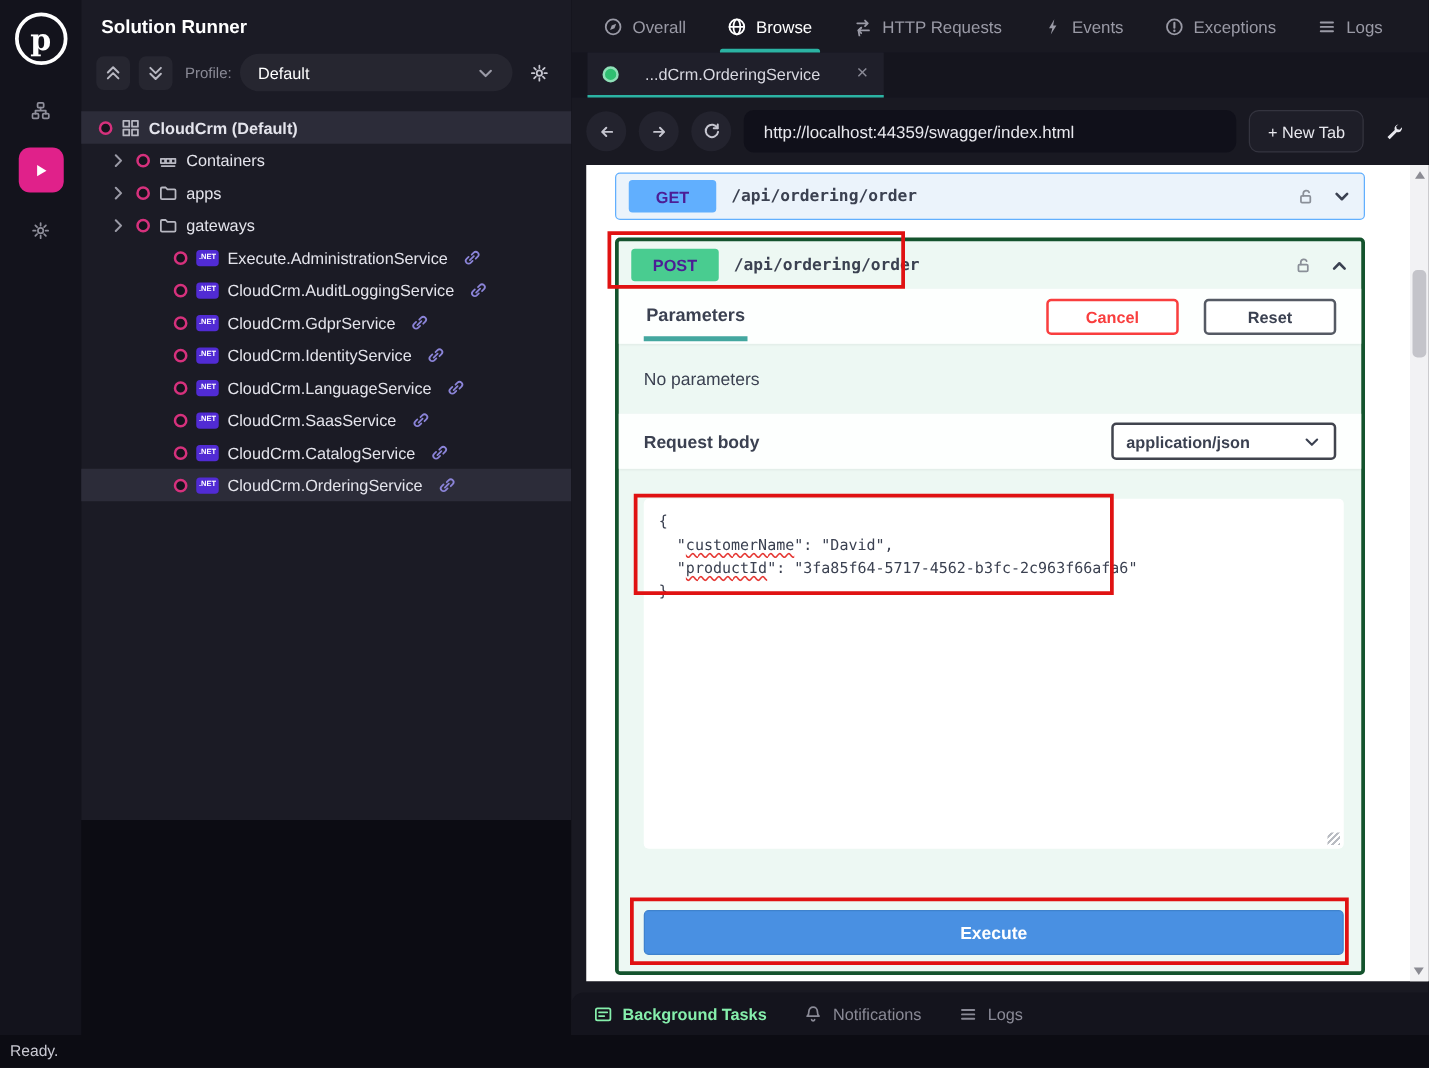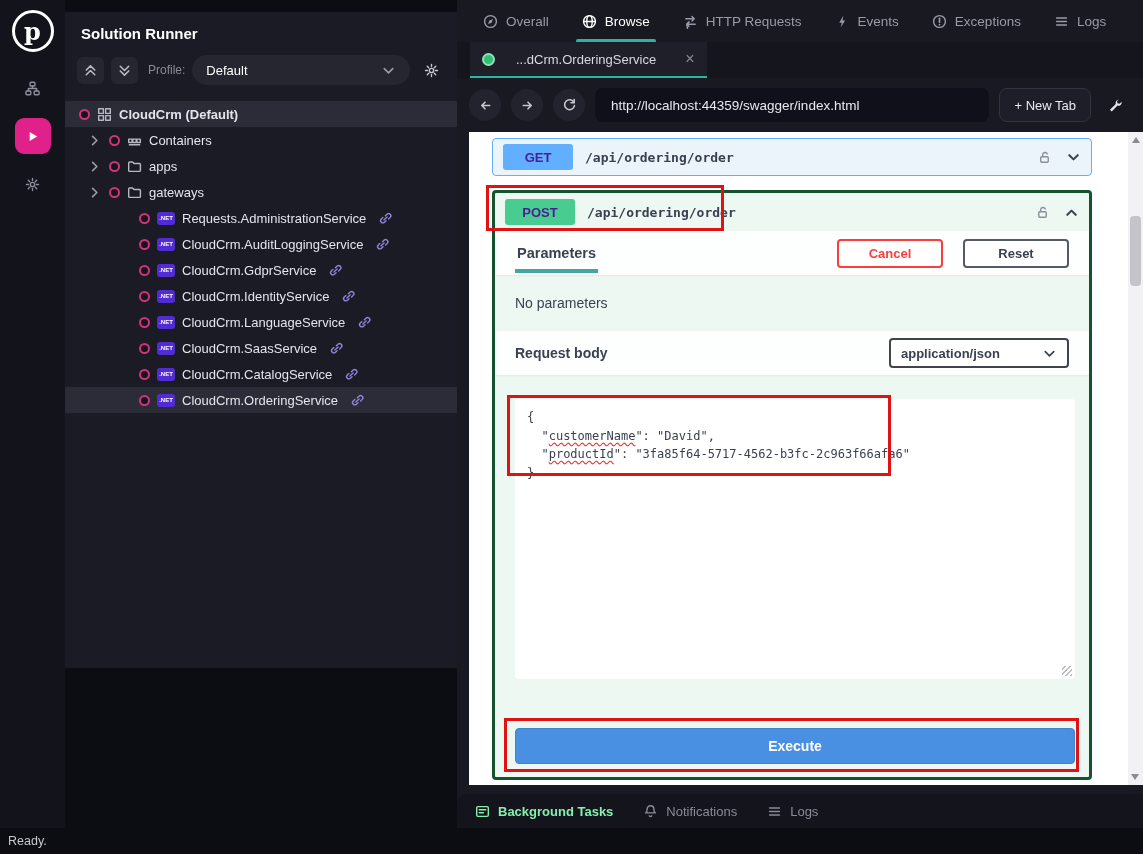--- a/index.html
+++ b/index.html
@@ -12,21 +12,21 @@
   
   .rail { position:absolute; left:0; top:0; width:65px; height:828px; background:#13131c;
           display:flex; flex-direction:column; align-items:center; padding-top:10px; gap:13px; }
   .logo { width:42px; height:42px; border-radius:50%; border:3px solid #ffffff; color:#fff;
           display:flex; align-items:center; justify-content:center; font-size:24px; font-weight:bold;
           font-family:"DejaVu Serif", serif; margin-bottom:6px; }
   .rail-btn { width:34px; height:34px; color:#8e8e9a; display:flex; align-items:center; justify-content:center; }
   .play-btn { width:36px; height:36px; border-radius:9px; background:#e0218a; display:flex; align-items:center; justify-content:center; }
 
   
-  .sidebar { position:absolute; left:65px; top:12px; width:392px; height:656px; background:#1b1b25; }
+  .sidebar { position:absolute; left:65px; top:0; width:392px; height:656px; background:#1b1b25; }
   .sidebar-title { padding:13px 16px 9px; font-size:15px; font-weight:bold; color:#fff; }
   .sidebar-toolbar { display:flex; align-items:center; gap:7px; padding:4px 12px 10px; }
   .tool-btn { width:27px; height:27px; border-radius:6px; background:#262630; color:#b8b8c2;
               display:flex; align-items:center; justify-content:center; flex:none; }
   .profile-label { color:#8a8a96; font-size:12px; margin-left:3px; }
   .profile-select { flex:1; height:30px; background:#262630; border-radius:15px; display:flex;
                     align-items:center; justify-content:space-between; padding:0 14px; color:#fff; font-size:13px; }
   .profile-select .icon { color:#9a9aa6; }
   .gear-btn { width:28px; height:28px; color:#c6c6d0; display:flex; align-items:center; justify-content:center; flex:none; }
 
@@ -244,21 +244,21 @@
           <span class="icon tree-icon">
             <svg viewBox="0 0 16 16" width="15" height="15" fill="none" stroke="currentColor" stroke-width="1.5" stroke-linecap="round" stroke-linejoin="round">
               <path d="M1.8 4.2c0-.6.4-1 1-1h3.1l1.5 1.6h6c.5 0 .9.4.9 1v6.4c0 .6-.4 1-1 1H2.8c-.6 0-1-.4-1-1z"></path>
             </svg>
           </span>
           <span>gateways</span>
         </div>
         <div class="tree-row service">
           <span class="status-circle"></span>
           <span class="net-badge">.NET</span>
-          <span>Requests.AdministrationService</span>
+          <span>Execute.AdministrationService</span>
           <span class="icon link-icon">
             <svg viewBox="0 0 16 16" width="15" height="15" fill="none" stroke="currentColor" stroke-width="1.5" stroke-linecap="round" stroke-linejoin="round">
               <path d="M6.3 9.7l3.4-3.4M5.2 6.9L3.5 8.6a2.4 2.4 0 003.4 3.4l1.7-1.7M7.9 5.1l1.7-1.7a2.4 2.4 0 013.4 3.4l-1.7 1.7"></path>
             </svg>
           </span>
         </div>
         <div class="tree-row service">
           <span class="status-circle"></span>
           <span class="net-badge">.NET</span>
           <span>CloudCrm.AuditLoggingService</span>

